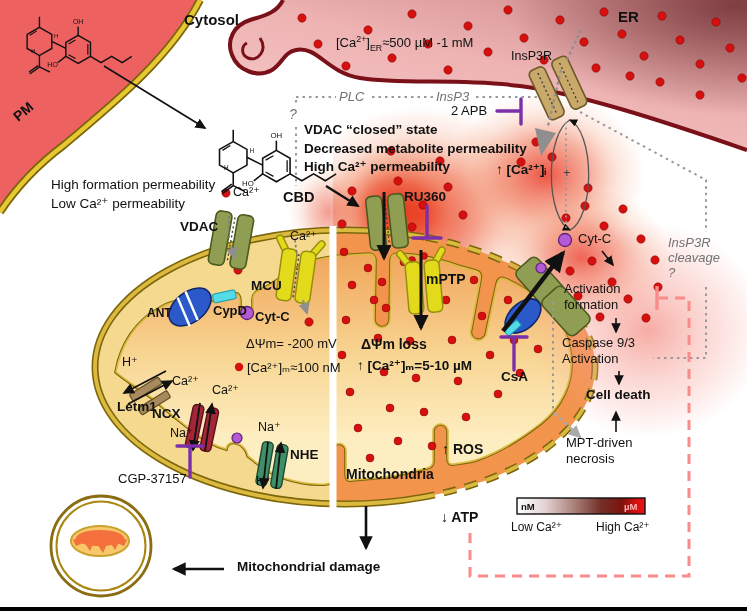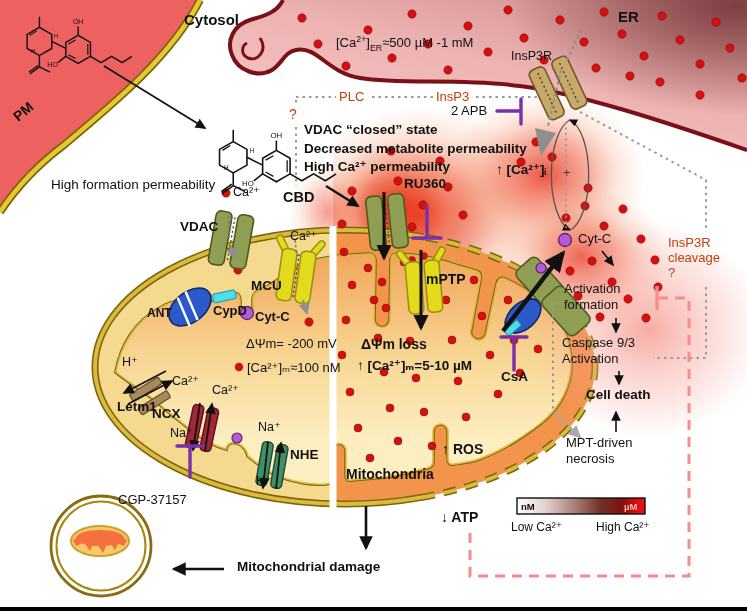--- a/index.html
+++ b/index.html
@@ -2,21 +2,21 @@
 <html><head>
 <meta charset="utf-8">
 <style>
   html,body{margin:0;padding:0;background:#fff;}
   #stage{position:relative;width:747px;height:611px;background:#fff;overflow:hidden;
          font-family:"Liberation Sans","DejaVu Sans",sans-serif;}
   #gfx{position:absolute;left:0;top:0;}
   .lbl{position:absolute;font-size:13px;color:#111;white-space:nowrap;line-height:1.18;}
   .b{font-weight:bold;}
   .ctr{text-align:left;}
-  .gy{color:#c2410c;}
+  .gy{color:#737373;font-style:italic;}
   sub,sup{font-size:68%;}
   .ch-g{fill:#8f9e52;stroke:#4c5a1e;stroke-width:1.6;}
   .ch-y{fill:#e4da1c;stroke:#96900e;stroke-width:1.5;}
   .ch-t{fill:#c9a96b;stroke:#6e5a28;stroke-width:1.6;}
   .ch-r{fill:#a32638;stroke:#57101c;stroke-width:1.4;}
   .ch-n{fill:#3f8f68;stroke:#1d4a32;stroke-width:1.4;}
   .pore{stroke:#3c3c2a;stroke-width:1.3;stroke-dasharray:2,2.6;fill:none;}
   .tee{stroke:#7b2fa8;stroke-width:3.4;stroke-linecap:round;fill:none;}
   .gdot{stroke:#999;stroke-width:2;stroke-dasharray:2.5,4;fill:none;}
   .karr{stroke:#111;fill:none;}
@@ -414,27 +414,28 @@
 <div class="lbl gy" style="left:289px;top:106px;font-size:14px">?</div>
 <div class="lbl" style="left:451px;top:103px">2 APB</div>
 
 <div class="lbl b ctr" style="left:304px;top:121px;width:212px;font-size:13.5px;line-height:18.5px">
   <div>VDAC “closed” state</div>
   <div>Decreased metabolite permeability</div>
   <div>High Ca²⁺ permeability</div>
 </div>
 <div class="lbl" style="left:51px;top:176px;font-size:13.5px;line-height:18.5px">
   <div>High formation permeability</div>
+  <div>Low Ca²⁺ permeability</div>
 </div>
 
 <div class="lbl b" style="left:283px;top:189px;font-size:14.5px">CBD</div>
 <div class="lbl" style="left:233px;top:185px;font-size:12.5px">Ca²⁺</div>
 
 <div class="lbl b" style="left:180px;top:219px;font-size:13.5px">VDAC</div>
-<div class="lbl b" style="left:404px;top:176px;font-size:13.5px">RU360</div>
+<div class="lbl b" style="left:404px;top:189px;font-size:13.5px">RU360</div>
 <div class="lbl" style="left:290px;top:229px;font-size:12.5px">Ca²⁺</div>
 <div class="lbl b" style="left:251px;top:278px;font-size:13.5px">MCU</div>
 <div class="lbl b" style="left:147px;top:306px;font-size:12px">ANT</div>
 <div class="lbl b" style="left:213px;top:303px;font-size:13px">CypD</div>
 <div class="lbl b" style="left:255px;top:309px;font-size:13px">Cyt-C</div>
 <div class="lbl" style="left:246px;top:336px">ΔΨm= -200 mV</div>
 <div class="lbl" style="left:247px;top:360px">[Ca²⁺]ₘ≈100 nM</div>
 
 <div class="lbl b" style="left:361px;top:336px;font-size:14px">ΔΨm loss</div>
 <div class="lbl b" style="left:357px;top:358px;font-size:13.5px">↑ [Ca²⁺]ₘ=5-10 µM</div>
@@ -462,21 +463,21 @@
   <div>cleavage</div>
   <div>?</div>
 </div>
 
 <div class="lbl" style="left:122px;top:355px;font-size:12.5px">H⁺</div>
 <div class="lbl" style="left:172px;top:374px;font-size:12.5px">Ca²⁺</div>
 <div class="lbl b" style="left:117px;top:399px;font-size:13.5px">Letm1</div>
 <div class="lbl" style="left:212px;top:383px;font-size:12.5px">Ca²⁺</div>
 <div class="lbl b" style="left:152px;top:406px;font-size:13.5px">NCX</div>
 <div class="lbl" style="left:170px;top:426px;font-size:12.5px">Na⁺</div>
-<div class="lbl" style="left:118px;top:492px">CGP-37157</div>
+<div class="lbl" style="left:118px;top:471px">CGP-37157</div>
 <div class="lbl" style="left:258px;top:420px;font-size:12.5px">Na⁺</div>
 <div class="lbl b" style="left:290px;top:447px;font-size:13.5px">NHE</div>
 <div class="lbl" style="left:256px;top:474px;font-size:12.5px">H⁺</div>
 
 <div class="lbl b" style="left:346px;top:466px;font-size:14px">Mitochondria</div>
 <div class="lbl b" style="left:442px;top:441px;font-size:14px">↑ ROS</div>
 <div class="lbl b" style="left:441px;top:509px;font-size:14px">↓ ATP</div>
 <div class="lbl b" style="left:237px;top:559px;font-size:13.5px">Mitochondrial damage</div>
 
 <div class="lbl b" style="left:521px;top:501px;font-size:9.5px">nM</div>

